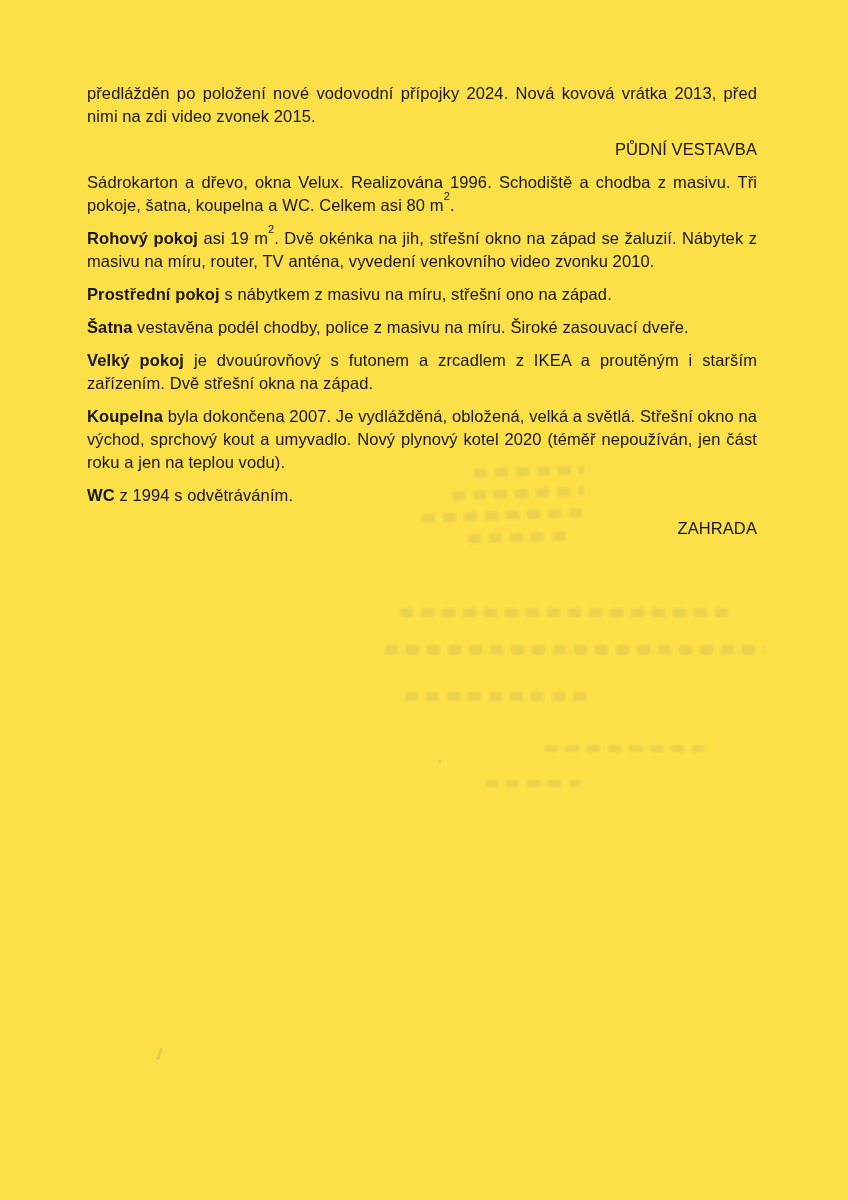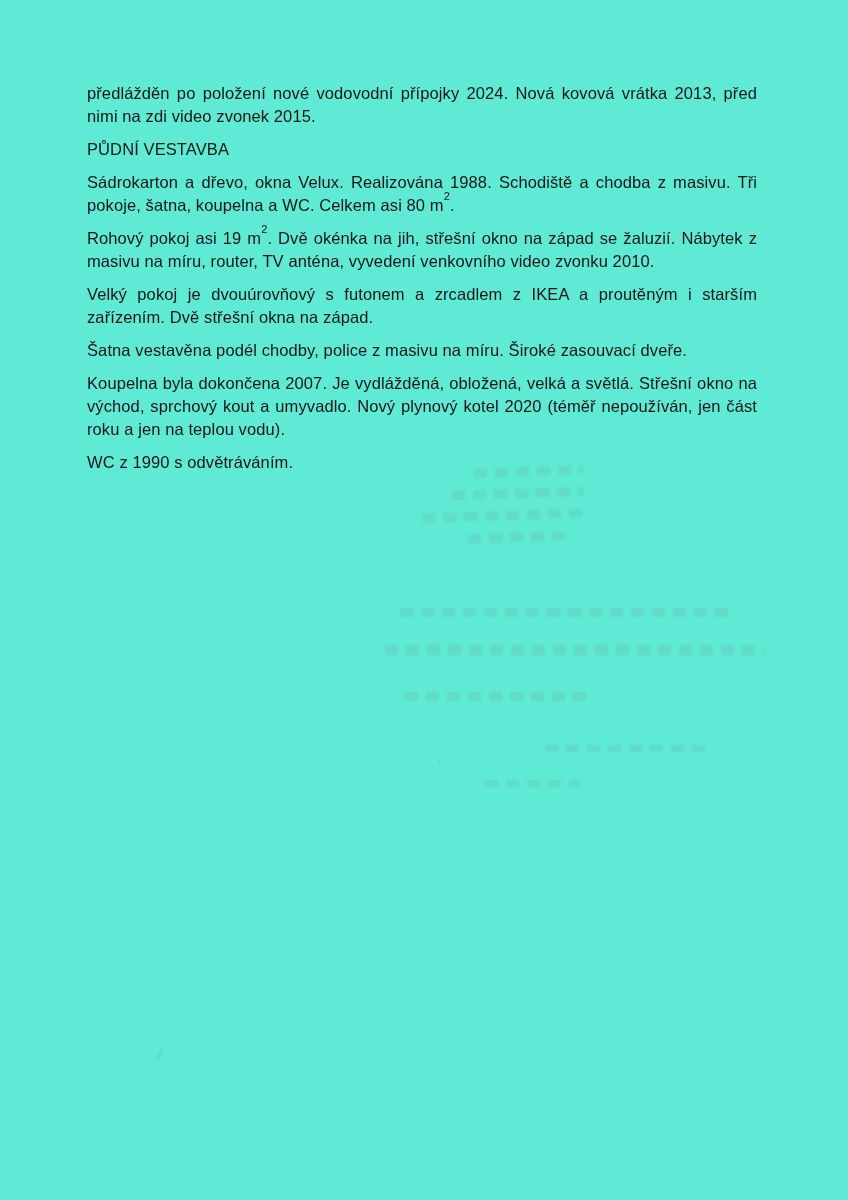--- a/index.html
+++ b/index.html
@@ -7,45 +7,45 @@
     padding: 0;
     width: 848px;
     height: 1200px;
     background: #ffffff;
     overflow: hidden;
   }
   .page {
     position: relative;
     width: 848px;
     height: 1200px;
-    background: #5eead4;
+    background: #fde047;
     font-family: "Liberation Sans", "DejaVu Sans", sans-serif;
     color: #161616;
   }
   .content {
     position: absolute;
     left: 87px;
     top: 82px;
     width: 670px;
   }
   .content p, .content h2 {
     margin: 0 0 10px 0;
     font-size: 16.5px;
     line-height: 23px;
     font-weight: normal;
     letter-spacing: 0.1px;
   }
   .content p.body {
     text-align: justify;
   }
   .content h2 {
-    text-align: left;
+    text-align: right;
   }
   .lead {
-    font-weight: normal;
+    font-weight: bold;
   }
   sup.sq {
     font-size: 11px;
     line-height: 0;
     position: relative;
     top: -5px;
   }
   
   .artifact {
     position: absolute;
@@ -67,35 +67,37 @@
 <body>
 
 <div class="page">
 
   <div class="content">
 
     <p class="body"><span>předlážděn po položení nové vodovodní přípojky 2024. Nová kovová vrátka 2013, před nimi na zdi video zvonek 2015.</span></p>
 
     <h2>PŮDNÍ VESTAVBA</h2>
 
-    <p class="body"><span>Sádrokarton a dřevo, okna Velux. Realizována 1988. Schodiště a chodba z masivu. Tři pokoje, šatna, koupelna a WC. Celkem asi 80 m</span><sup class="sq">2</sup><span>.</span></p>
+    <p class="body"><span>Sádrokarton a dřevo, okna Velux. Realizována 1996. Schodiště a chodba z masivu. Tři pokoje, šatna, koupelna a WC. Celkem asi 80 m</span><sup class="sq">2</sup><span>.</span></p>
 
     <p class="body"><span class="lead">Rohový pokoj</span><span> asi 19 m</span><sup class="sq">2</sup><span>. Dvě okénka na jih, střešní okno na západ se žaluzií. Nábytek z masivu na míru, router, TV anténa, vyvedení venkovního video zvonku 2010.</span></p>
 
+    <p class="body"><span class="lead">Prostřední pokoj</span><span> s nábytkem z masivu na míru, střešní ono na západ.</span></p>
+
+    <p class="body"><span class="lead">Šatna</span><span> vestavěna podél chodby, police z masivu na míru. Široké zasouvací dveře.</span></p>
 
     <p class="body"><span class="lead">Velký pokoj</span><span> je dvouúrovňový s futonem a zrcadlem z IKEA a proutěným i starším zařízením. Dvě střešní okna na západ.</span></p>
 
-    <p class="body"><span class="lead">Šatna</span><span> vestavěna podél chodby, police z masivu na míru. Široké zasouvací dveře.</span></p>
-
     <p class="body"><span class="lead">Koupelna</span><span> byla dokončena 2007. Je vydlážděná, obložená, velká a světlá. Střešní okno na východ, sprchový kout a umyvadlo. Nový plynový kotel 2020 (téměř nepoužíván, jen část roku a jen na teplou vodu).</span></p>
 
-    <p class="body"><span class="lead">WC</span><span> z 1990 s odvětráváním.</span></p>
+    <p class="body"><span class="lead">WC</span><span> z 1994 s odvětráváním.</span></p>
 
 
 
+    <h2>ZAHRADA</h2>
 
 
   </div>
 
   <div>
     <div class="artifact" style="left:474px; top:467px; width:110px; height:9px; transform:rotate(-2deg);"></div>
     <div class="artifact" style="left:452px; top:489px; width:132px; height:9px; transform:rotate(-2deg);"></div>
     <div class="artifact" style="left:422px; top:511px; width:163px; height:9px; transform:rotate(-2deg);"></div>
     <div class="artifact" style="left:468px; top:533px; width:100px; height:9px; transform:rotate(-2deg);"></div>
     <div class="artifact" style="left:400px; top:608px; width:330px; height:9px;"></div>

